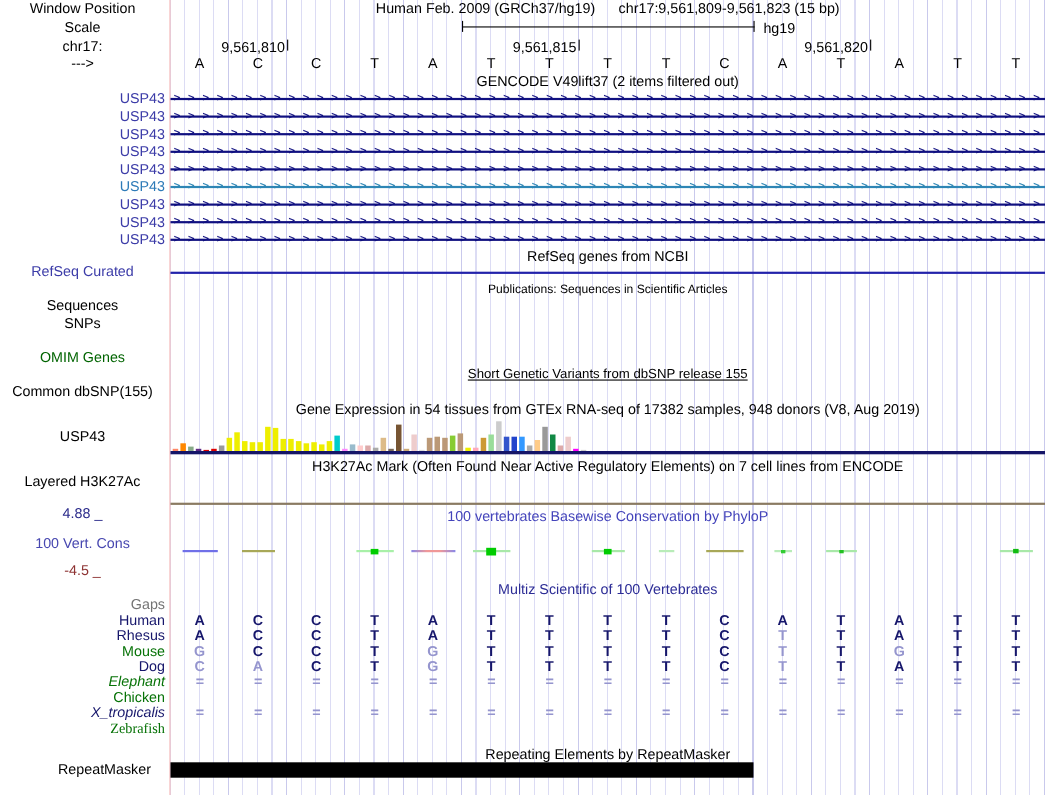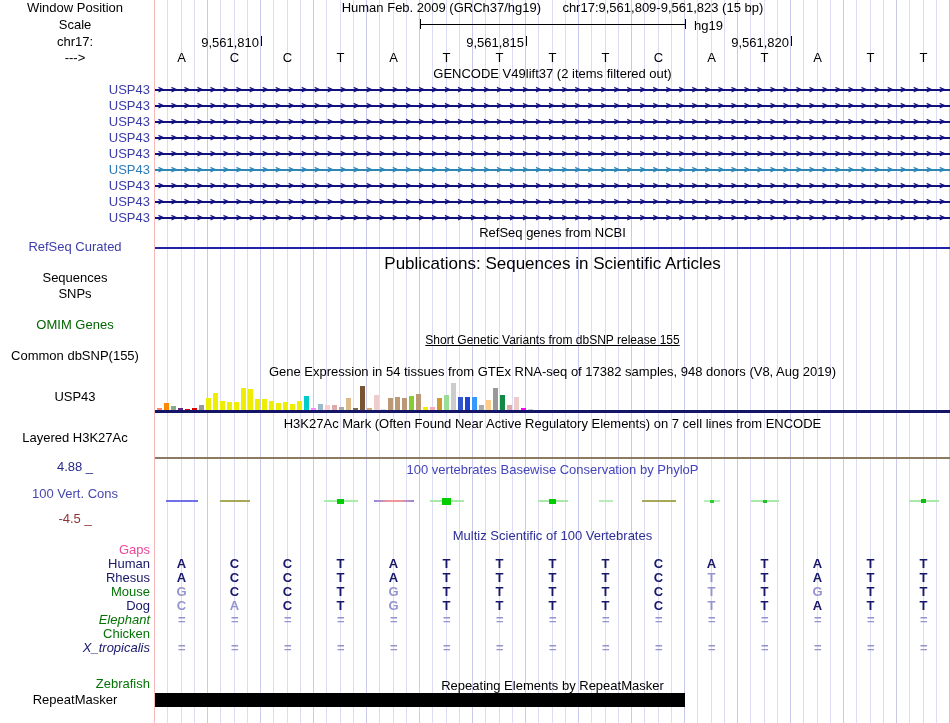--- a/index.html
+++ b/index.html
@@ -139,21 +139,21 @@
         <div class="tx-label" style="color: rgb(60, 60, 168);">USP43</div>
         <div class="tx-line" style="background: rgb(16, 16, 128);"></div>
         <div class="tx-arrows" style="color: rgb(16, 16, 128);">&gt;&gt;&gt;&gt;&gt;&gt;&gt;&gt;&gt;&gt;&gt;&gt;&gt;&gt;&gt;&gt;&gt;&gt;&gt;&gt;&gt;&gt;&gt;&gt;&gt;&gt;&gt;&gt;&gt;&gt;&gt;&gt;&gt;&gt;&gt;&gt;&gt;&gt;&gt;&gt;&gt;&gt;&gt;&gt;&gt;&gt;&gt;&gt;&gt;&gt;&gt;&gt;&gt;&gt;&gt;&gt;&gt;&gt;&gt;&gt;&gt;</div>
       </div>
     </div>
 
   <div class="ctitle" style="top:226px;">RefSeq genes from NCBI</div>
   <div class="lab" style="top:240px;color:#3C3CA8;">RefSeq Curated</div>
   <div class="hline" style="top:247px;height:2px;background:#2222aa;"></div>
 
-  <div class="ctitle" style="top:257px;font-size:17px;">Publications: Sequences in Scientific Articles</div>
+  <div class="ctitle" style="top:257px;font-size:11px;">Publications: Sequences in Scientific Articles</div>
   <div class="lab" style="top:271px;">Sequences</div>
   <div class="lab" style="top:287px;">SNPs</div>
 
   <div class="lab" style="top:318px;color:#006400;">OMIM Genes</div>
 
   <div class="ctitle" style="top:334px;font-size:12px;text-decoration:underline;">Short Genetic Variants from dbSNP release 155</div>
   <div class="lab" style="top:349px;">Common dbSNP(155)</div>
 
   <div class="ctitle" style="top:365px;">Gene Expression in 54 tissues from GTEx RNA-seq of 17382 samples, 948 donors (V8, Aug 2019)</div>
   <div class="lab" style="top:390px;">USP43</div>
@@ -239,21 +239,21 @@
       <div class="cons-mark" style="left: 595.5px; width: 28px; background: rgb(168, 232, 168);"></div>
       <div class="cons-sq" style="left: 607.5px; top: 5.5px; width: 4px; height: 3px; background: rgb(34, 192, 34);"></div>
       <div class="cons-mark" style="left: 753.5px; width: 30px; background: rgb(168, 232, 168);"></div>
       <div class="cons-sq" style="left: 766px; top: 5px; width: 5px; height: 4px; background: rgb(17, 187, 17);"></div>
     </div>
   <div class="lab" style="top:512px;color:#8E3434;">-4.5 _</div>
 
   <div class="ctitle" style="top:529px;color:#2D2D96;">Multiz Scientific of 100 Vertebrates</div>
   <div id="multiz-rows">
       <div class="mz-row" style="top: 543px;">
-        <div class="mz-label" style="color: #ec4899;">Gaps</div>
+        <div class="mz-label" style="color: #737373;">Gaps</div>
       </div>
       <div class="mz-row" style="top: 557px;">
         <div class="mz-label" style="color: rgb(22, 22, 107);">Human</div>
         <div class="mz-cells" style="color: rgb(22, 22, 107);">
           <span>A</span>
           <span>C</span>
           <span>C</span>
           <span>T</span>
           <span>A</span>
           <span>T</span>
@@ -364,21 +364,21 @@
           <span class="dim">=</span>
           <span class="dim">=</span>
           <span class="dim">=</span>
           <span class="dim">=</span>
           <span class="dim">=</span>
           <span class="dim">=</span>
           <span class="dim">=</span>
           <span class="dim">=</span>
         </div>
       </div>
-      <div class="mz-row" style="top: 677px;">
+      <div class="mz-row" style="top: 655px; font-family: Liberation Serif, serif;">
         <div class="mz-label" style="color: rgb(6, 114, 6);">Zebrafish</div>
       </div>
     </div>
 
   <div class="ctitle" style="top:679px;">Repeating Elements by RepeatMasker</div>
-  <div class="lab" style="top:693px;">RepeatMasker</div>
+  <div class="lab" style="top:693px;margin-left:20px;">RepeatMasker</div>
   <div id="repeat-bar" class="abs" style="top: 693px; height: 14px; left: 155px; width: 530px; background: rgb(0, 0, 0);"></div>
 </div>
 
 </body></html>

